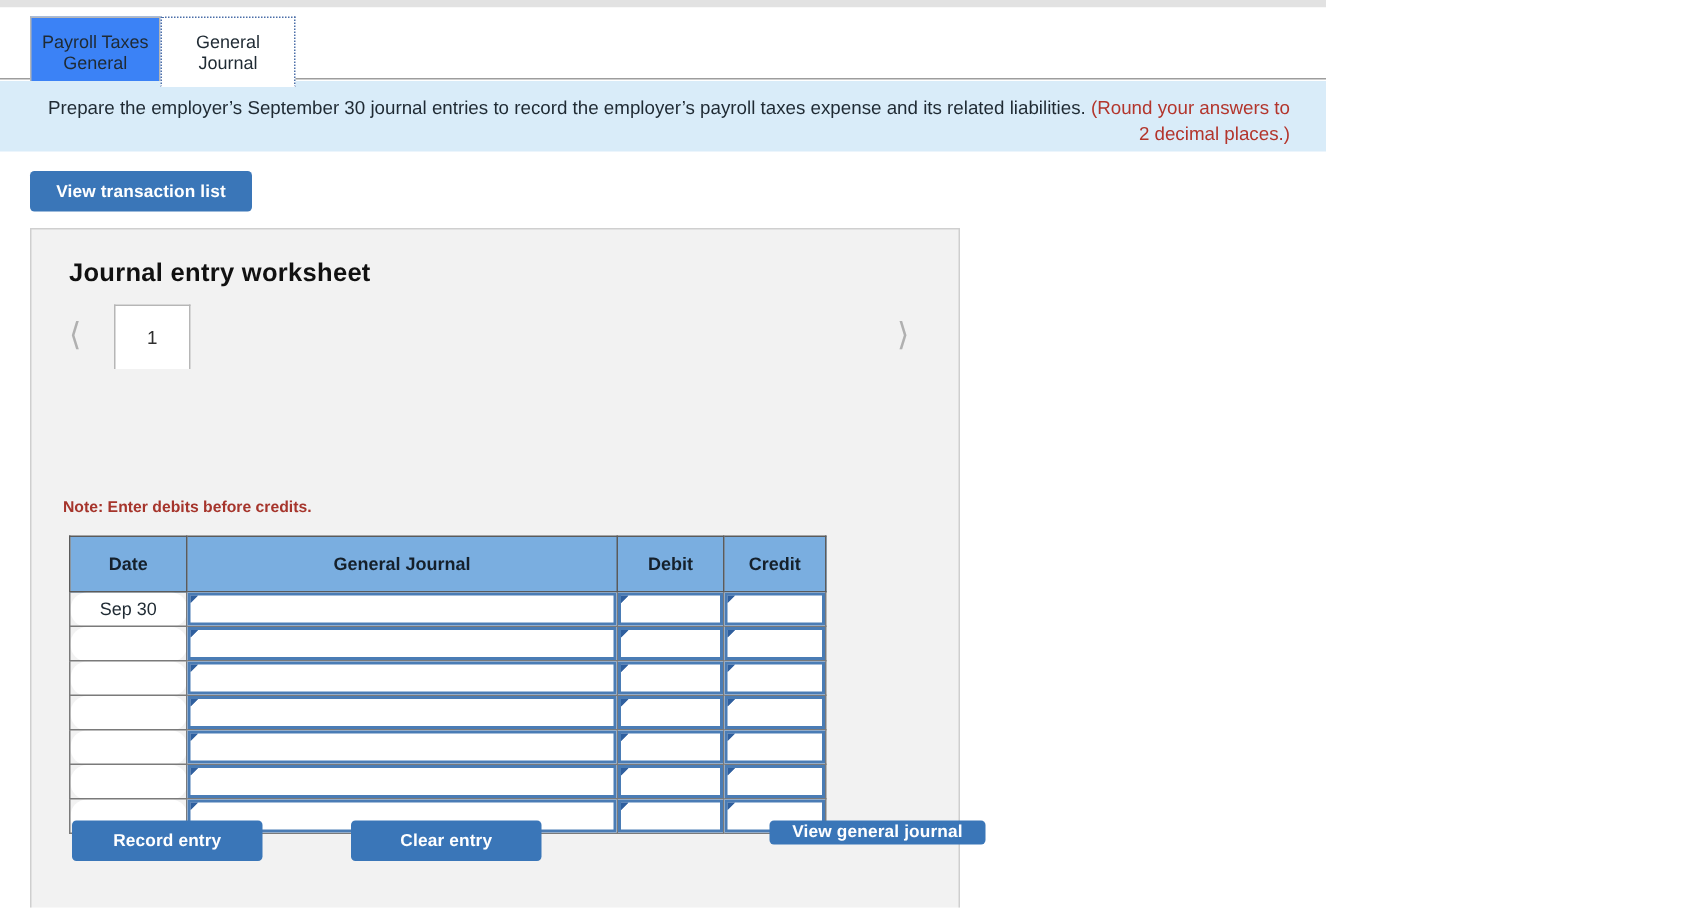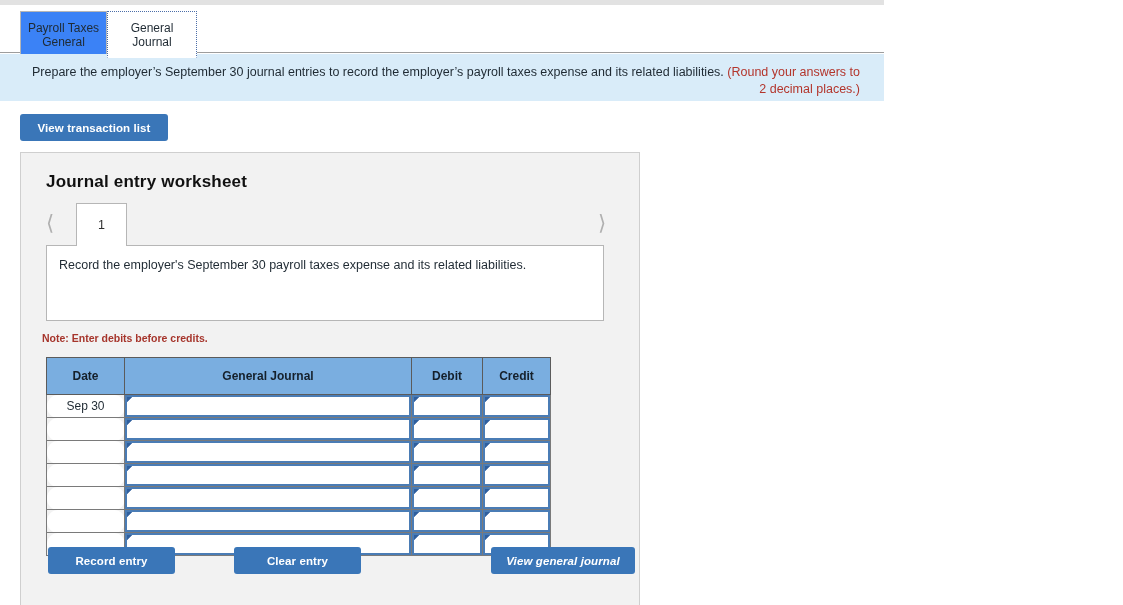--- a/index.html
+++ b/index.html
@@ -235,21 +235,21 @@
   .td-input { padding: 0; border: 1px solid #7a7a7a; }
 
   
   .footer-btns {
     position: absolute;
     left: 25px; top: 394px;
     width: 570px; height: 40px;
   }
   .btn-record  { position: absolute; left: 2px;   top: 0; width: 127px; height: 27px; }
   .btn-clear   { position: absolute; left: 188px; top: 0; width: 127px; height: 27px; }
-  .btn-viewgj  { position: absolute; left: 445px; top: 0; width: 144px; height: 27px; font-style: italic; }
+  .btn-viewgj  { position: absolute; left: 467px; top: 0; width: 144px; height: 16px; }
 </style>
 </head>
 <body>
 
 <div id="app">
 
   <div class="top-strip"></div>
 
   <div class="tabbar">
     <div class="tab inactive">
@@ -273,23 +273,20 @@
     <div class="panel-title">Journal entry worksheet</div>
 
     <div class="pager">
       <span class="chev chev-left">⟨</span>
       <div class="pager-tab">
         <span>1</span>
       </div>
       <span class="chev chev-right">⟩</span>
     </div>
 
-    <div class="descbox">
-      <span>Record the employer's September 30 payroll taxes expense and its related liabilities.</span>
-    </div>
 
     <div class="note">Note: Enter debits before credits.</div>
 
     <table class="jtable">
       <colgroup>
         <col class="col-date">
           <col class="col-gj">
           <col class="col-debit">
           <col class="col-credit">
       </colgroup>

